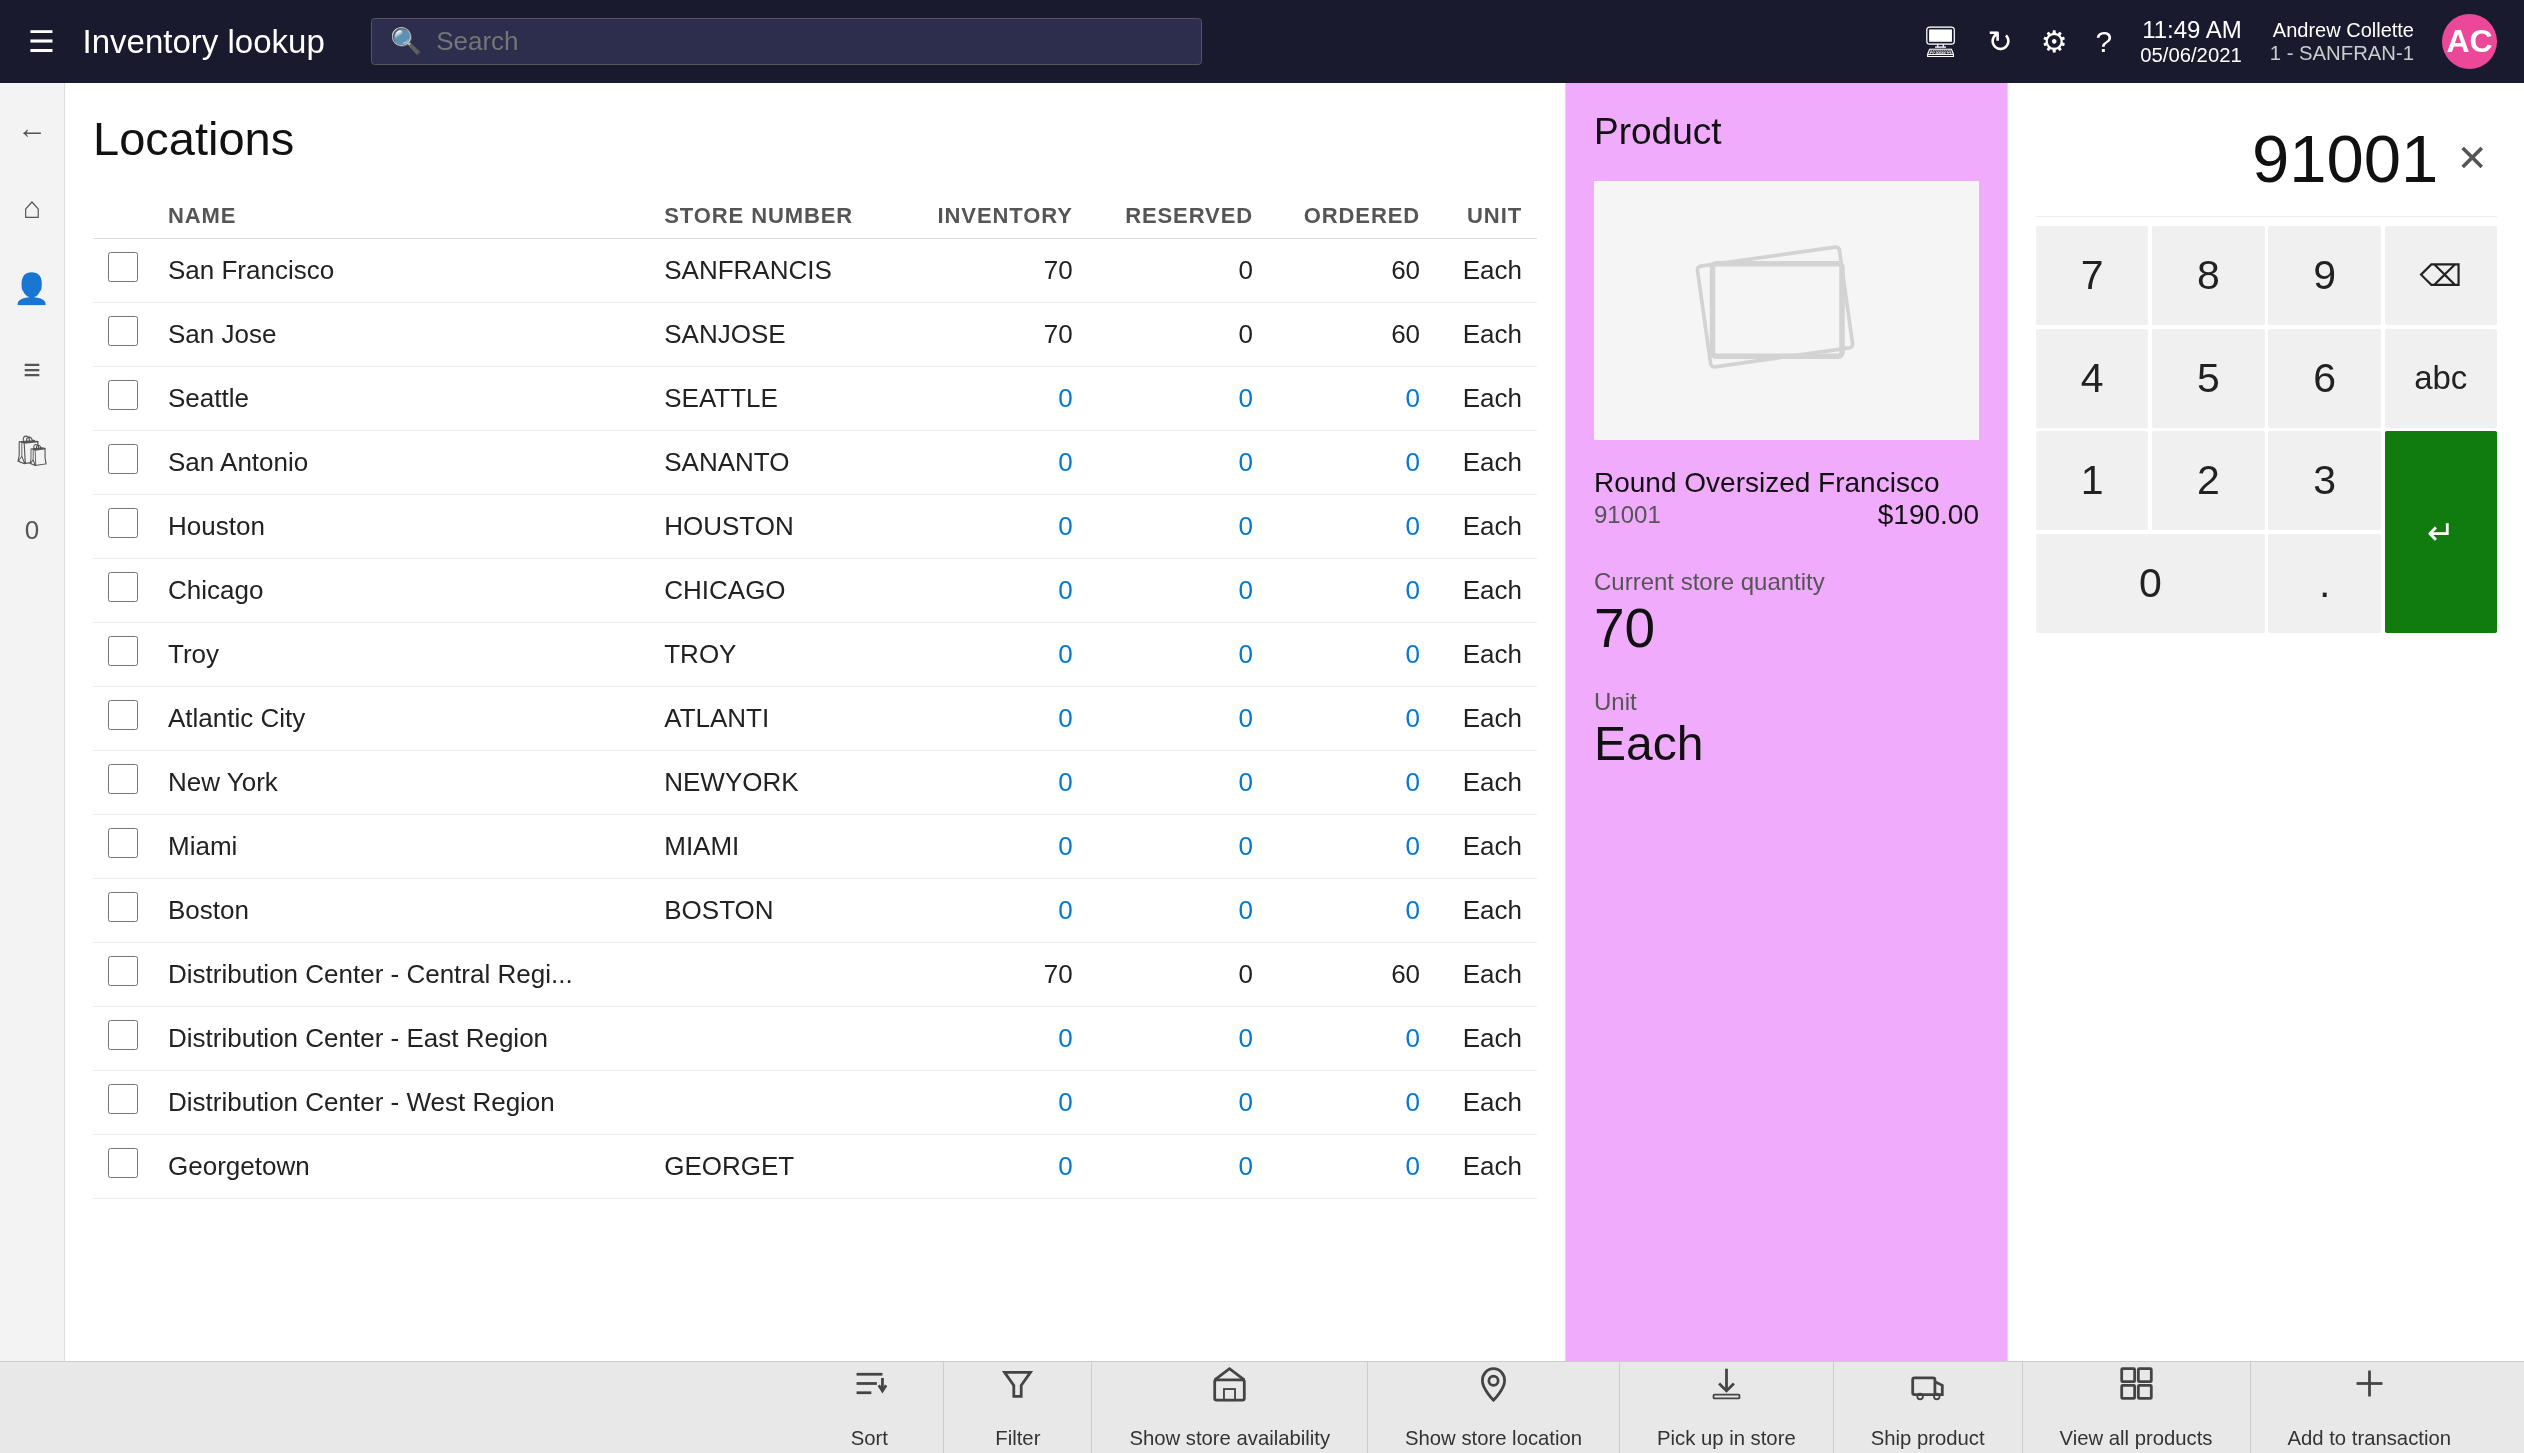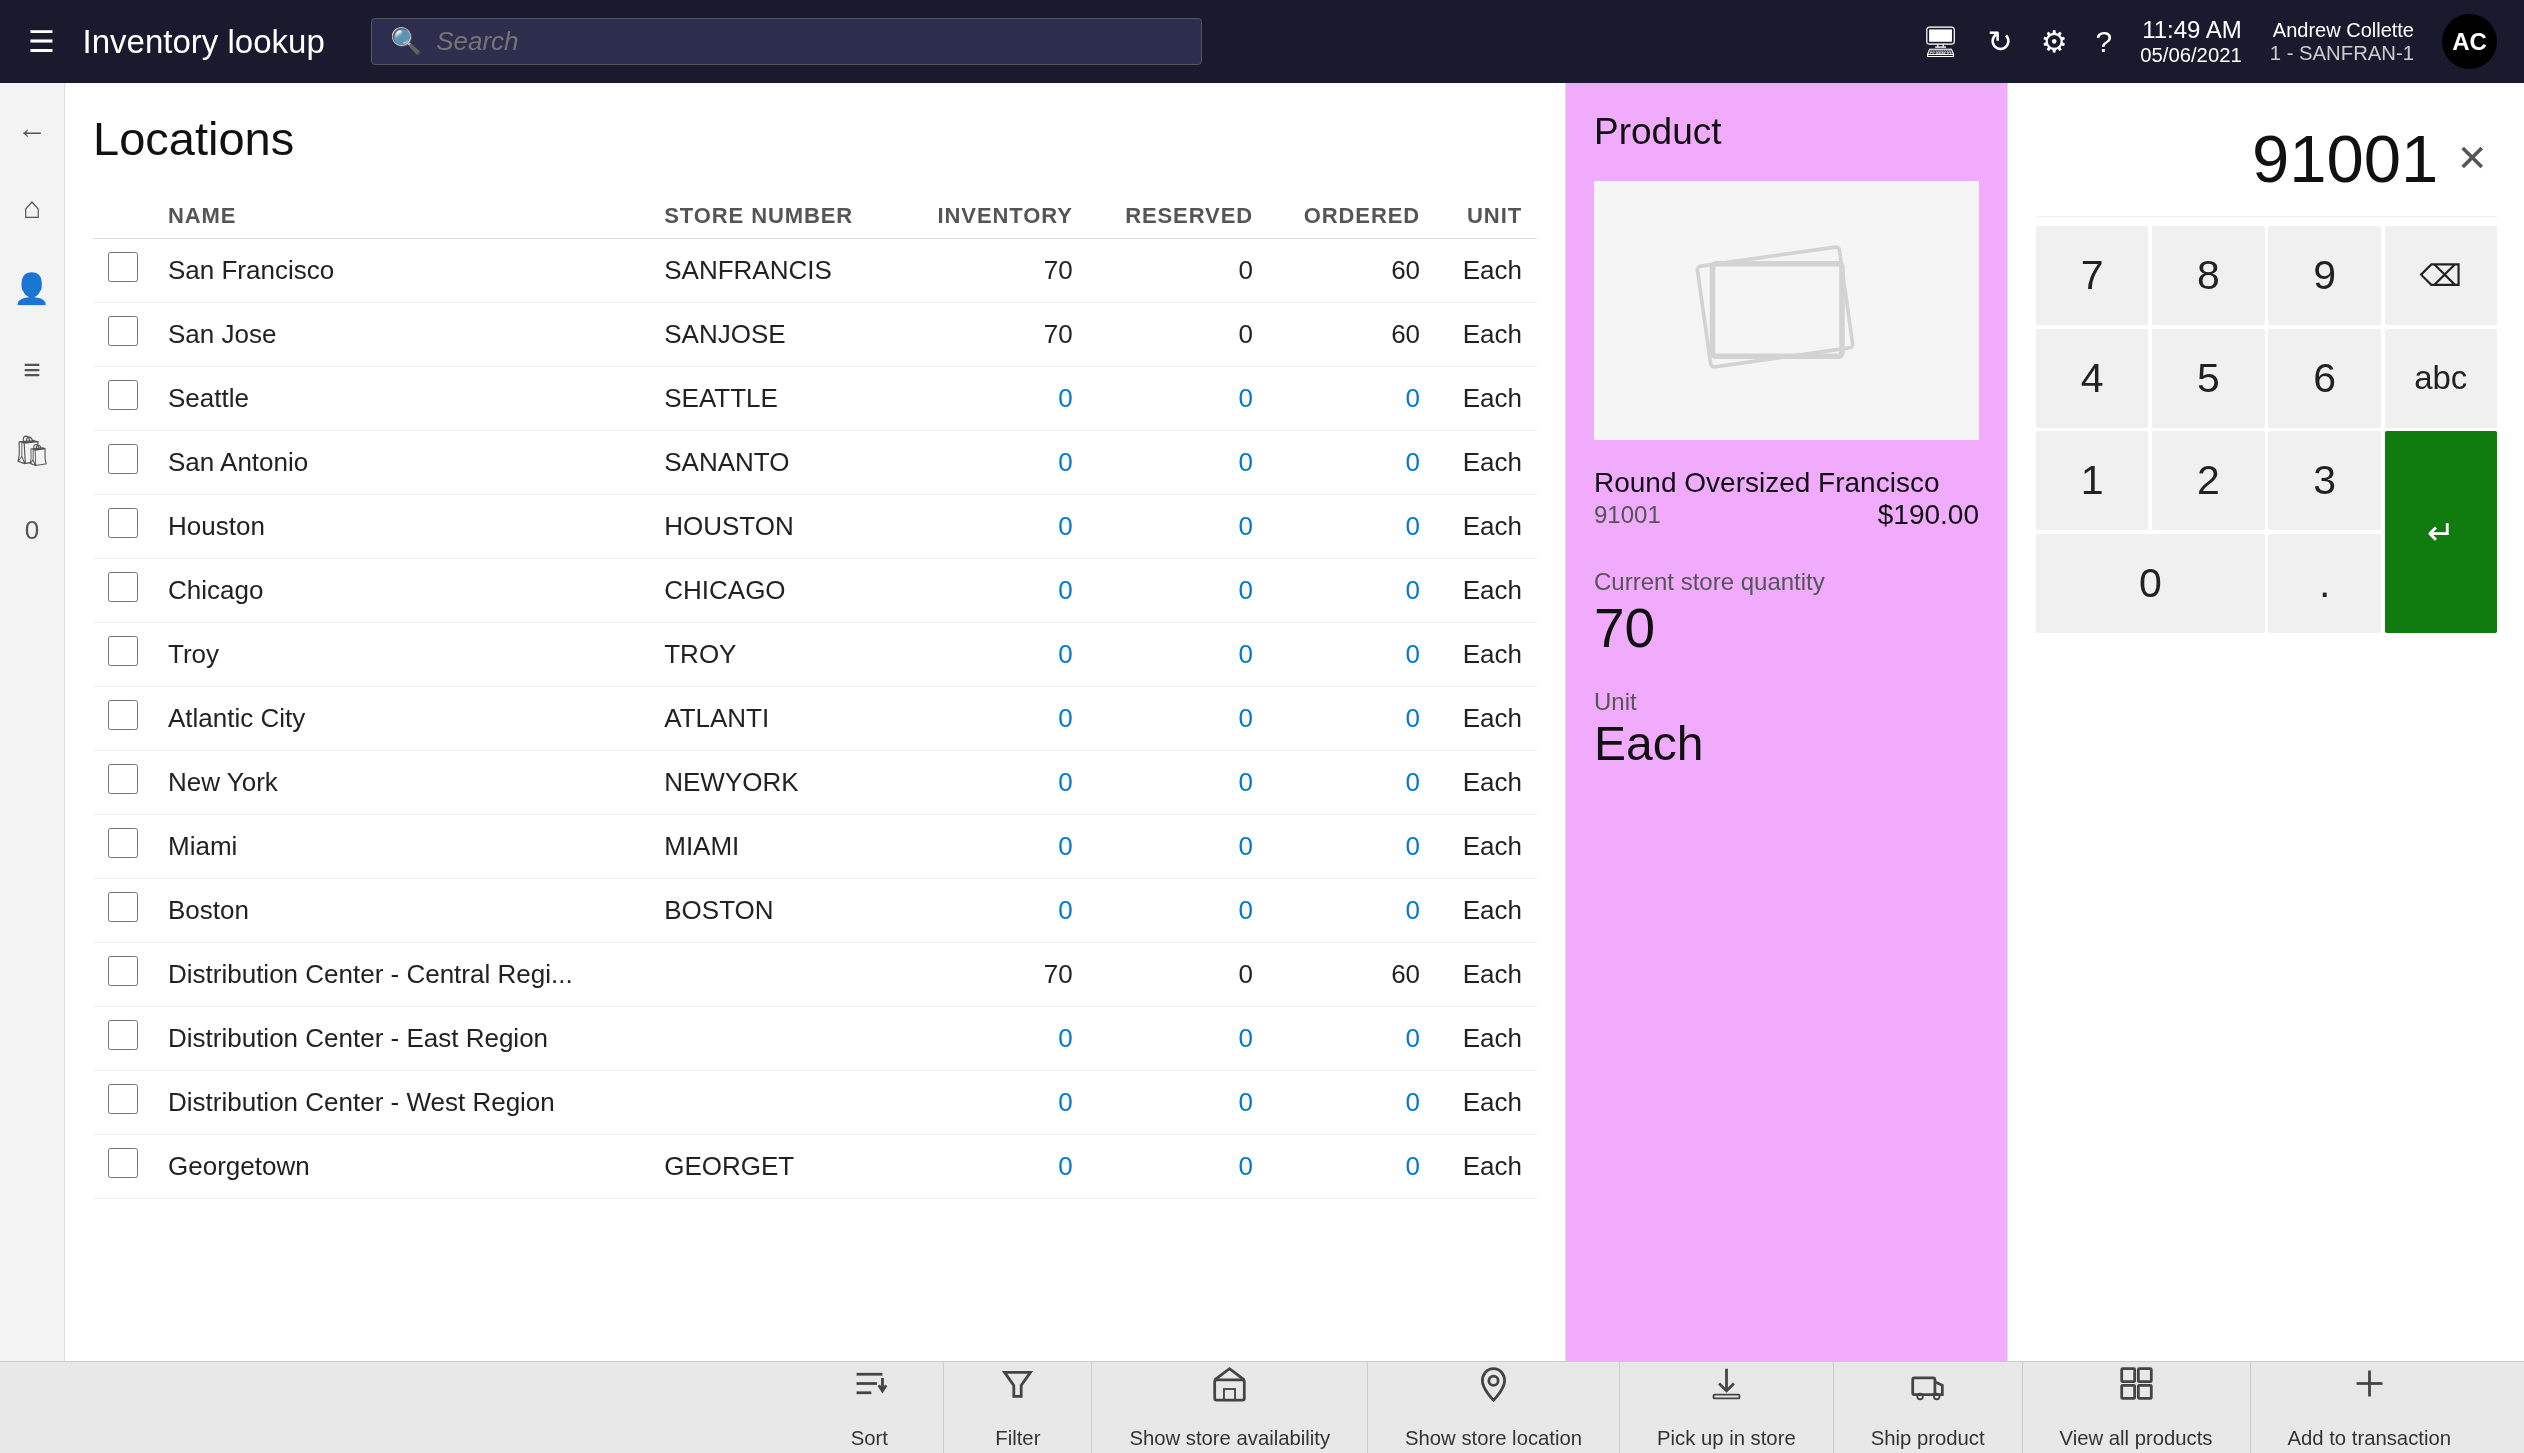--- a/index.html
+++ b/index.html
@@ -10,27 +10,27 @@
       display: flex; align-items: center; background: #1a1a2e; color: white;
       height: 83px; padding: 0 28px; gap: 18.5px;
     }
     .topbar-menu-icon { font-size: 30px; cursor: pointer; margin-right: 9.2px; }
     .topbar-title { font-size: 33px; font-weight: 400; flex: 0 0 auto; margin-right: 28px; }
     .topbar-search {
       display: flex; align-items: center; background: #2d2d4e; border: 0.9px solid #555;
       border-radius: 3.7px; padding: 7.4px 18.5px; flex: 1; max-width: 831px; gap: 13px;
     }
     .topbar-search input {
-      background: transparent; border: none; color: #ccc; font-size: 26px; outline: none; width: 100%; font-style: italic;
+      background: transparent; border: none; color: #ccc; font-size: 26px; outline: none; width: 100%;
     }
     .topbar-icons { display: flex; align-items: center; gap: 28px; margin-left: auto; }
     .topbar-icon { color: white; font-size: 30px; cursor: pointer; }
     .topbar-avatar {
-      width: 55px; height: 55px; border-radius: 50%; background: #000000; color: white;
-      display: flex; align-items: center; justify-content: center; font-size: 24px; font-weight: bold;
+      width: 55px; height: 55px; border-radius: 50%; background: #ec4899; color: white;
+      display: flex; align-items: center; justify-content: center; font-size: 32px; font-weight: bold;
     }
 
     
     .main-layout { display: flex; height: calc(1453px - 83px - 92px); }
 
     
     .left-sidebar {
       width: 65px; background: #f3f3f3; border-right: 0.9px solid #ddd;
       display: flex; flex-direction: column; align-items: center; padding-top: 18.5px; gap: 28px;
     }

